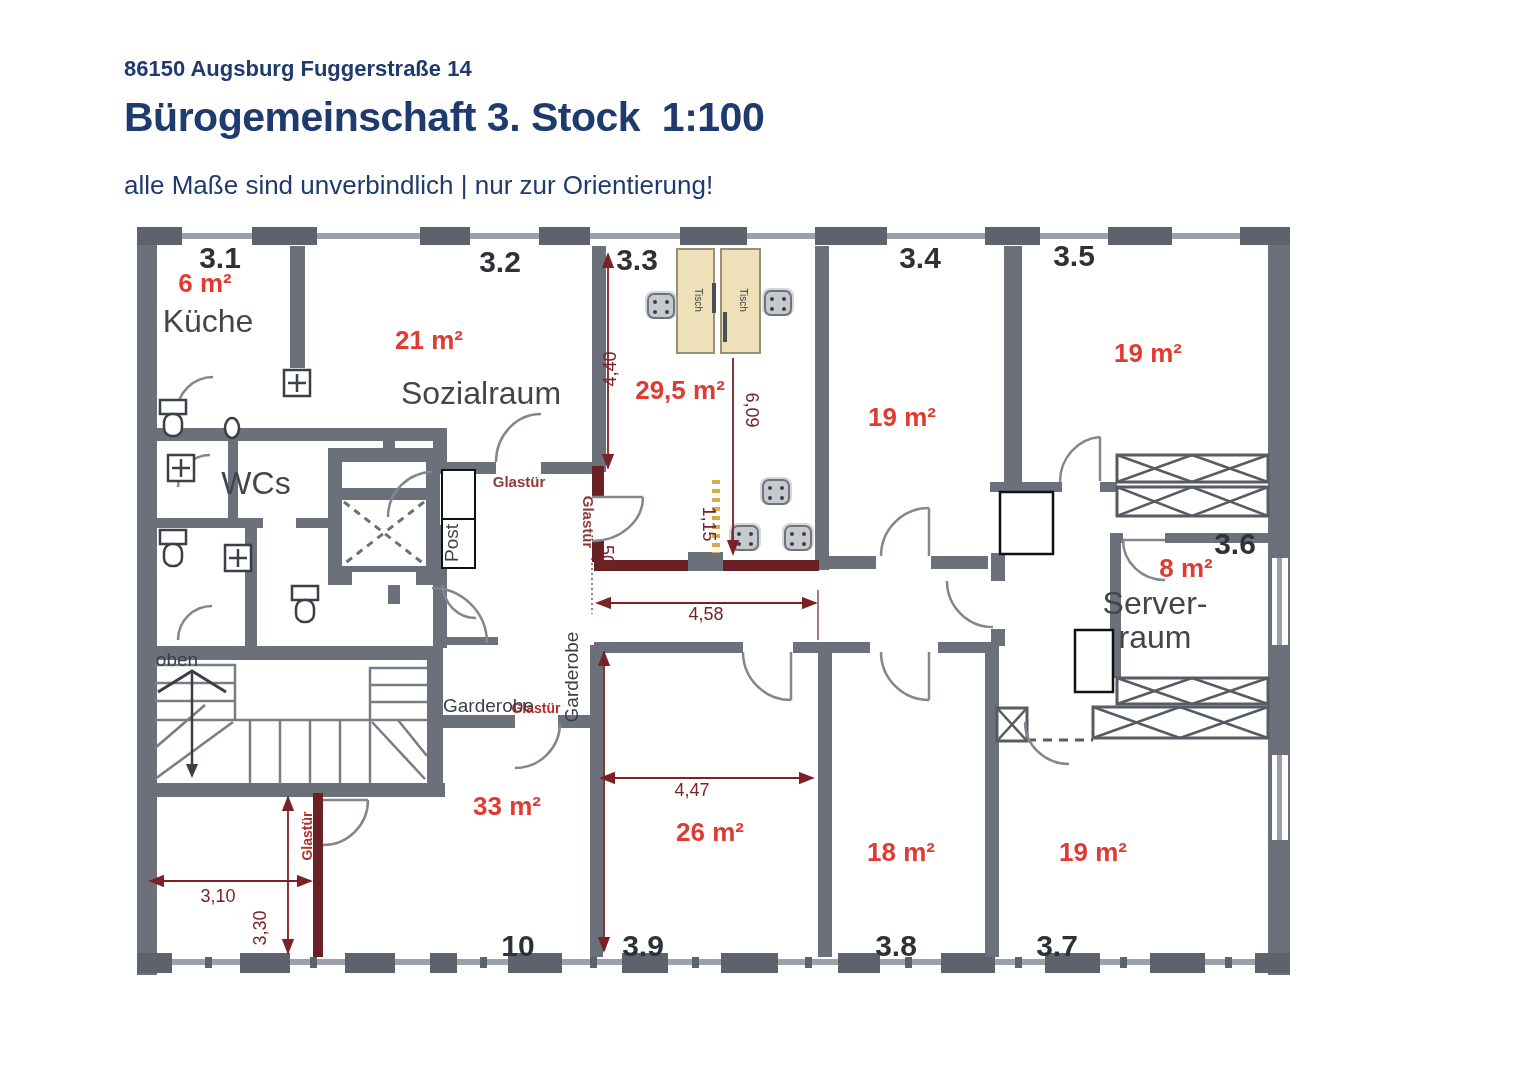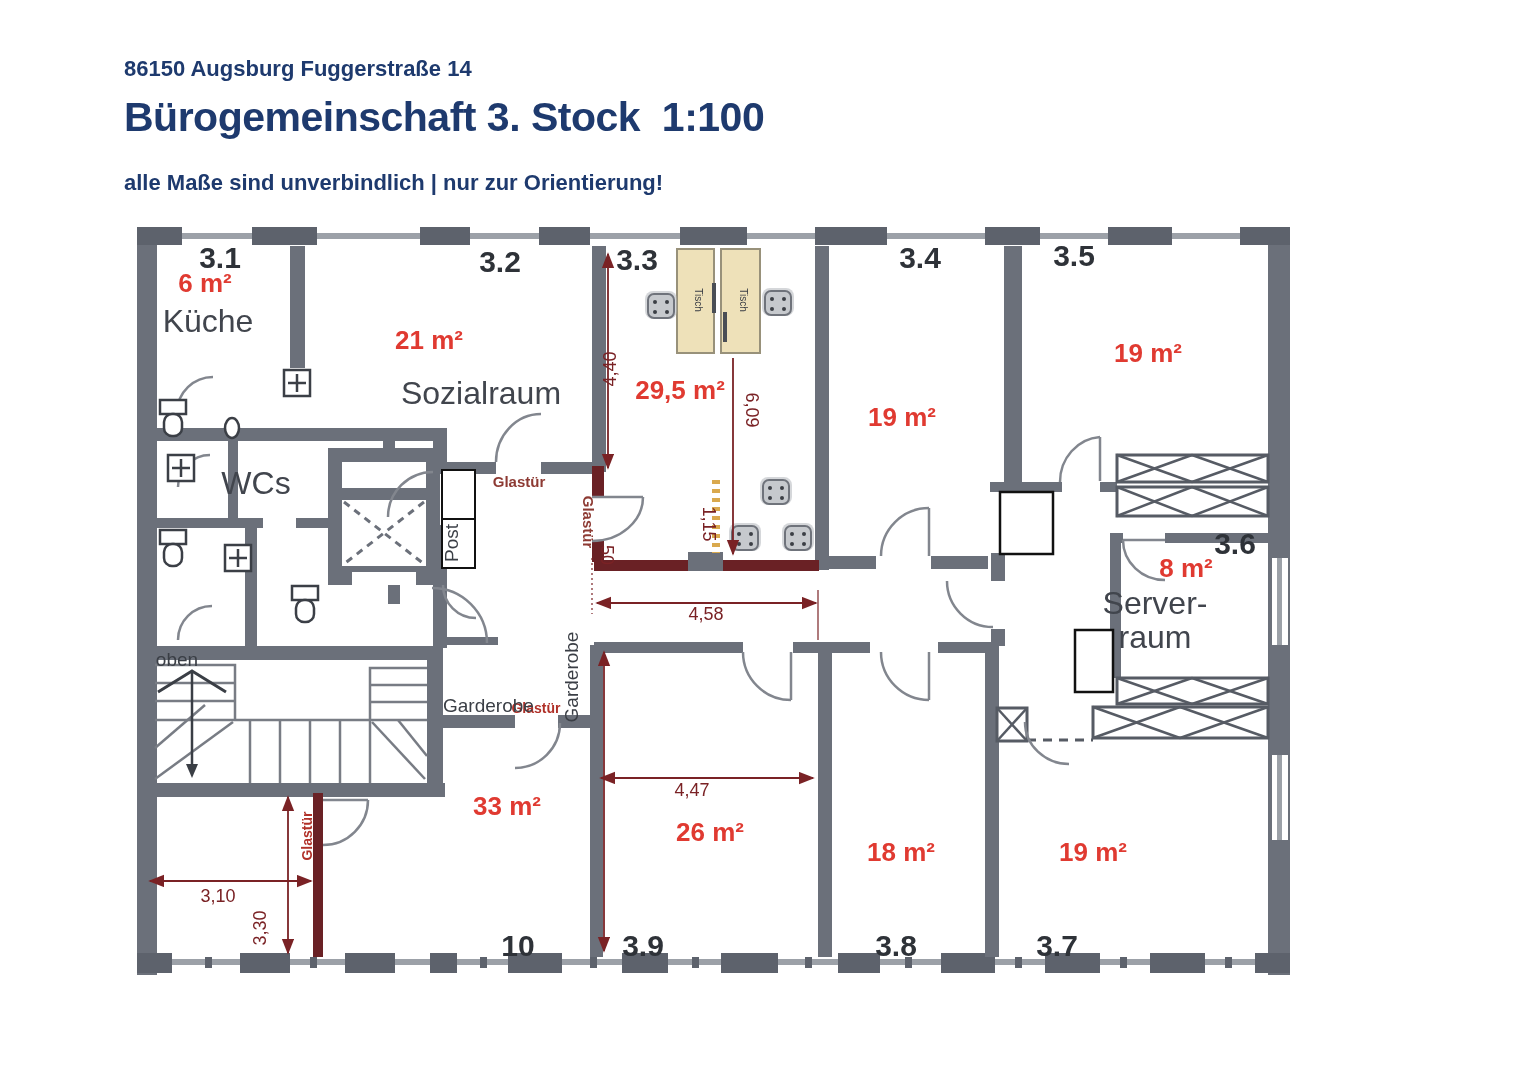--- a/index.html
+++ b/index.html
@@ -1,21 +1,21 @@
 <!DOCTYPE html>
 <html><head>
 <meta charset="utf-8">
 <style>
   html,body{margin:0;padding:0;background:#ffffff;}
   #stage{position:relative;width:1527px;height:1080px;background:#ffffff;overflow:hidden;
          font-family:"Liberation Sans", sans-serif;}
   .hdr{position:absolute;left:124px;color:#1e3a6e;white-space:pre;}
   #addr{top:56px;font-size:22px;font-weight:bold;}
   #title{top:94px;font-size:41px;font-weight:bold;letter-spacing:-0.5px;text-align:right;}
-  #disc{top:170px;font-size:22px;font-weight:bold;}
+  #disc{top:170px;font-size:26px;font-weight:normal;}
   svg{position:absolute;left:0;top:0;}
   svg text{font-family:"Liberation Sans", sans-serif;}
   .num{fill:#2e3238;font-weight:bold;font-size:30px;text-anchor:middle;}
   .area{fill:#e03a31;font-weight:bold;font-size:26px;text-anchor:middle;}
   .rname{fill:#41454d;font-size:32px;text-anchor:middle;}
   .small{fill:#3a3e45;font-size:19px;}
   .gls{fill:#8d3a33;font-weight:bold;font-size:15px;text-anchor:middle;}
   .glsr{fill:#b03028;font-weight:bold;font-size:14px;text-anchor:middle;}
   .dim{fill:#7a2225;font-size:18px;text-anchor:middle;}
   .wall{fill:#6b707a;}

